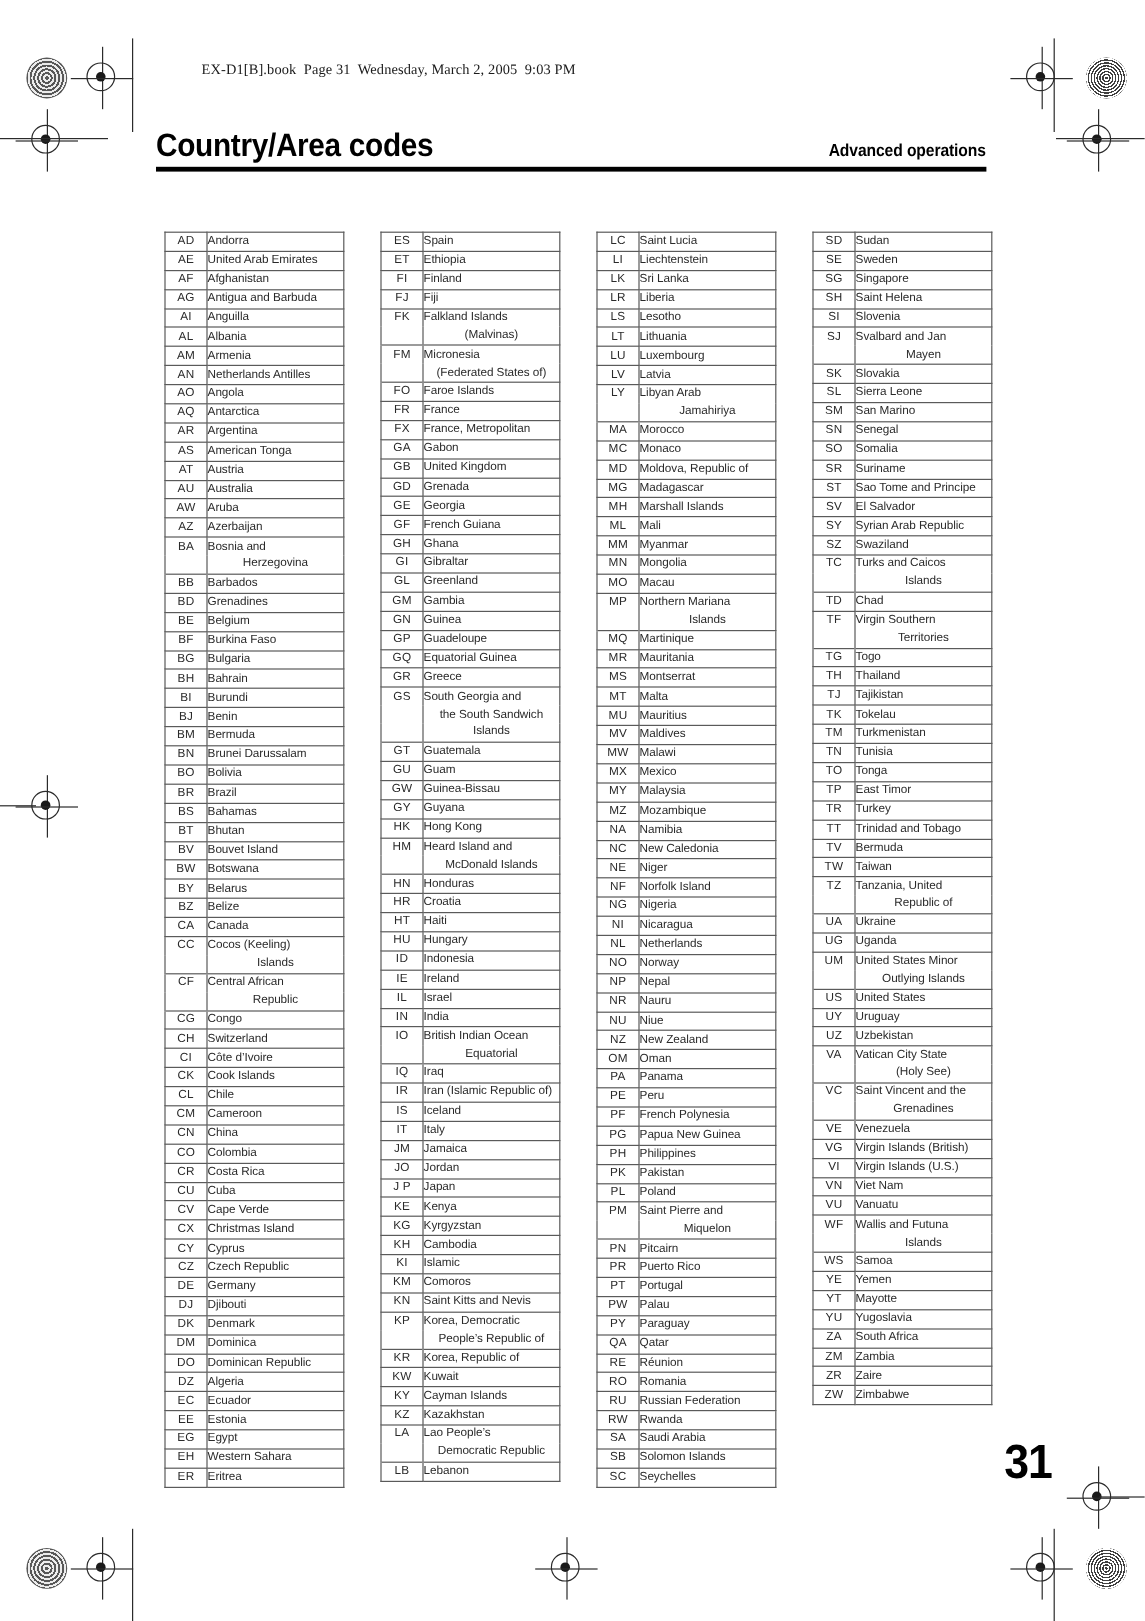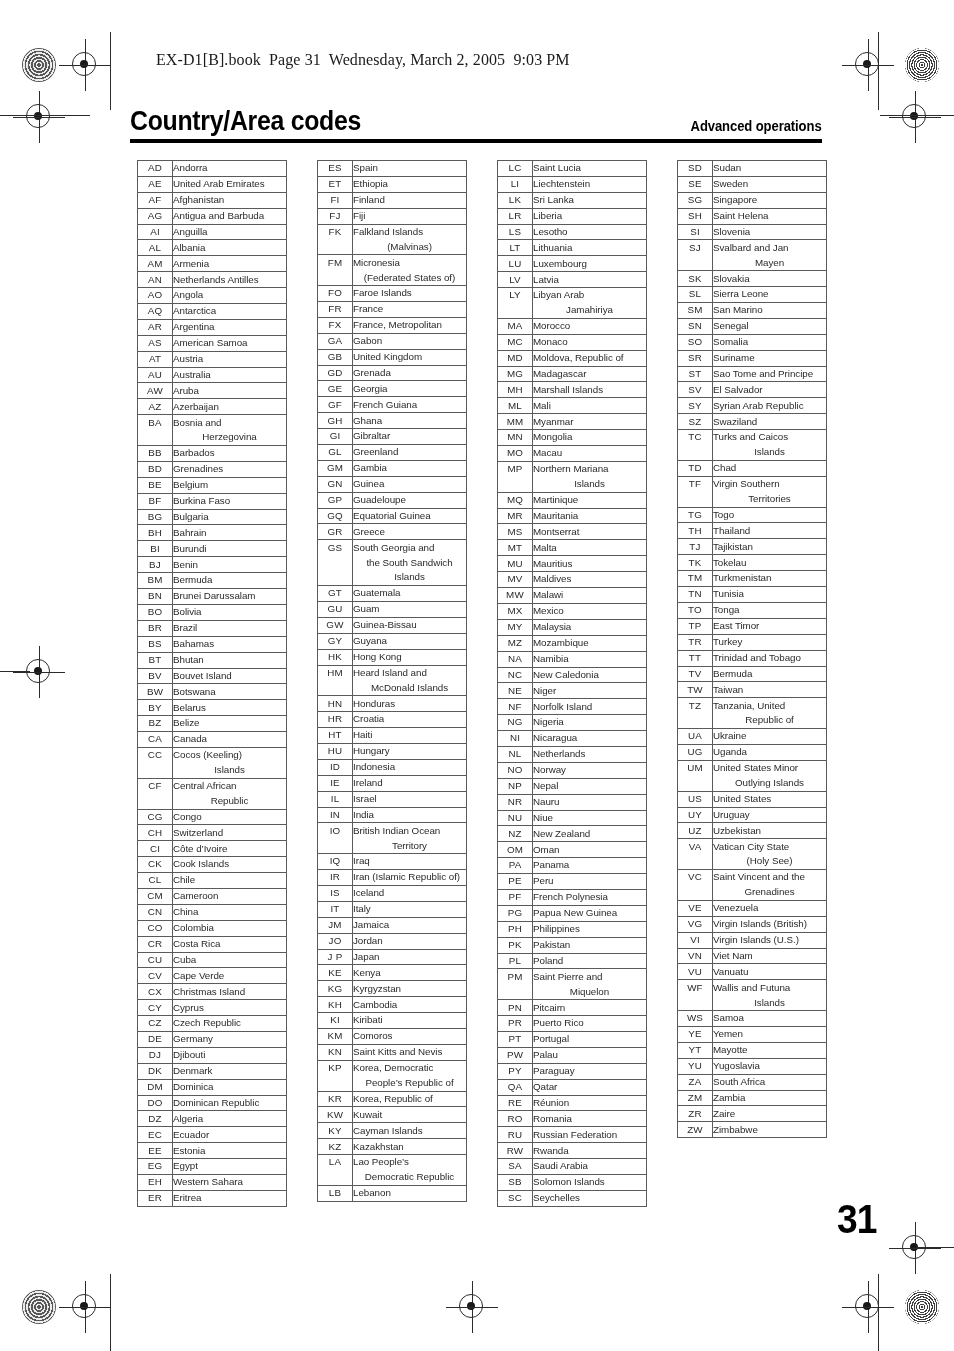--- a/index.html
+++ b/index.html
@@ -60,24 +60,24 @@
   }
 
   .cutline {
     position: absolute;
     background: #2b2b2b;
   }
 
   
   .running-header {
     position: absolute;
-    left: 156px;
+    left: 168px;
     top: 51px;
     font-family: "Liberation Serif", serif;
-    font-size: 16px;
+    font-size: 12px;
     letter-spacing: .1px;
     color: #1a1a1a;
     white-space: pre;
   }
 
   
   .title-band {
     position: absolute;
     left: 130px;
     top: 108px;
@@ -112,21 +112,21 @@
   .title-rule {
     margin-top: 4px;
     height: 4px;
     background: #000;
   }
 
   
   .tables {
     position: absolute;
     left: 137px;
-    top: 160px;
+    top: 193px;
     width: 690px;
     display: flex;
     gap: 30px;
   }
   .code-col {
     width: 161px;
   }
   table.code-table {
     border-collapse: collapse;
     width: 100%;
@@ -286,21 +286,21 @@
           <tr>
             <td class="cc">AQ</td>
             <td class="nm">Antarctica</td>
           </tr>
           <tr>
             <td class="cc">AR</td>
             <td class="nm">Argentina</td>
           </tr>
           <tr>
             <td class="cc">AS</td>
-            <td class="nm">American Samoa</td>
+            <td class="nm">American Tonga</td>
           </tr>
           <tr>
             <td class="cc">AT</td>
             <td class="nm">Austria</td>
           </tr>
           <tr>
             <td class="cc">AU</td>
             <td class="nm">Australia</td>
           </tr>
           <tr>
@@ -684,21 +684,21 @@
           <tr>
             <td class="cc">IN</td>
             <td class="nm">India</td>
           </tr>
           <tr class="head-of-pair">
             <td class="cc">IO</td>
             <td class="nm">British Indian Ocean</td>
           </tr>
           <tr class="cont">
             <td class="cc">&nbsp;</td>
-            <td class="nm">Territory</td>
+            <td class="nm">Equatorial</td>
           </tr>
           <tr>
             <td class="cc">IQ</td>
             <td class="nm">Iraq</td>
           </tr>
           <tr>
             <td class="cc">IR</td>
             <td class="nm">Iran (Islamic Republic of)</td>
           </tr>
           <tr>
@@ -728,21 +728,21 @@
           <tr>
             <td class="cc">KG</td>
             <td class="nm">Kyrgyzstan</td>
           </tr>
           <tr>
             <td class="cc">KH</td>
             <td class="nm">Cambodia</td>
           </tr>
           <tr>
             <td class="cc">KI</td>
-            <td class="nm">Kiribati</td>
+            <td class="nm">Islamic</td>
           </tr>
           <tr>
             <td class="cc">KM</td>
             <td class="nm">Comoros</td>
           </tr>
           <tr>
             <td class="cc">KN</td>
             <td class="nm">Saint Kitts and Nevis</td>
           </tr>
           <tr class="head-of-pair">

